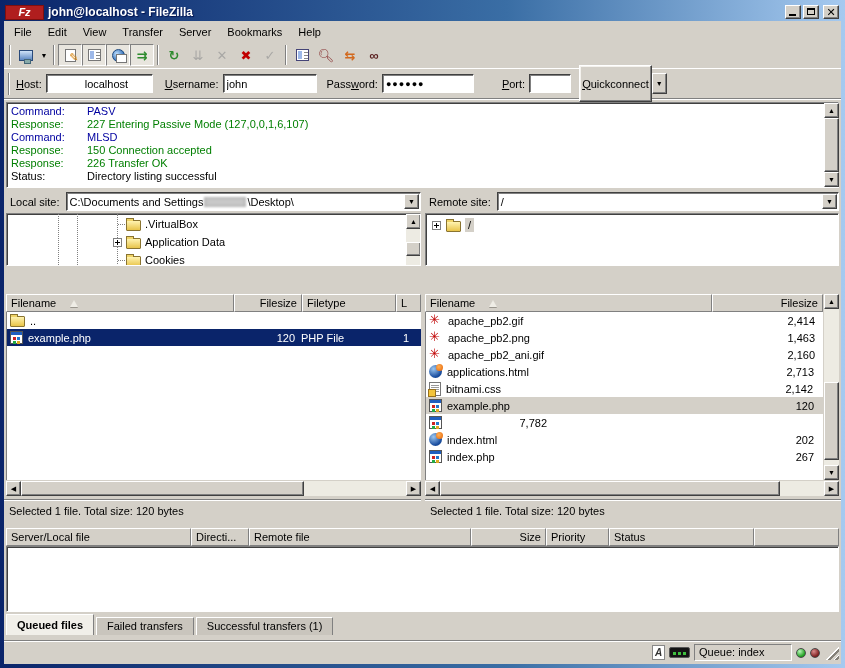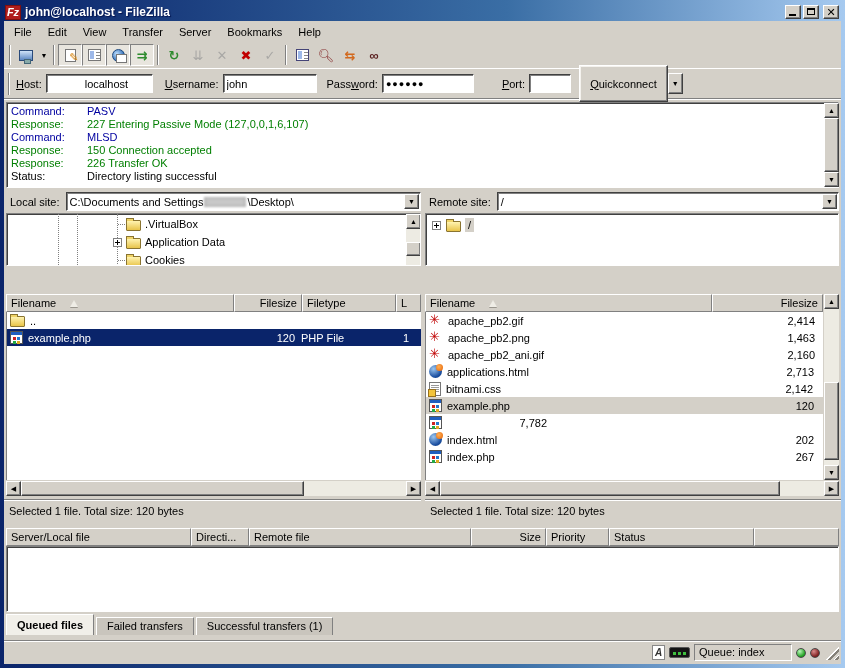--- a/index.html
+++ b/index.html
@@ -4,21 +4,21 @@
 <style>
   * { box-sizing: border-box; margin: 0; padding: 0; }
   html,body { width:845px; height:668px; }
   body { font-family:"Liberation Sans","DejaVu Sans",sans-serif; font-size:11px; color:#000; }
 
   .window { position:relative; width:845px; height:668px;
     background:linear-gradient(to right,#0A246A 0%,#3A6EA5 60%,#A6CAF0 100%); }
 
   
   .titlebar { position:absolute; left:4px; top:3px; width:837px; height:18px; display:flex; align-items:center; }
-  .fz-icon { width:16px; height:15px; margin:0 4px 0 1px; background:#B01E1E; border:1px solid #7E0F0F;
+  .fz-icon { width:39px; height:15px; margin:0 4px 0 1px; background:#B01E1E; border:1px solid #7E0F0F;
     color:#fff; font-weight:bold; font-style:italic; font-size:11px; line-height:13px; text-align:center; }
   .title-text { color:#fff; font-weight:bold; font-size:12px; text-shadow:1px 1px 1px #00114d; flex:1; }
   .winbtns { display:flex; gap:2px; margin-right:2px; }
   .winbtn { width:16px; height:14px; background:#D4D0C8; border:1px solid; border-color:#fff #404040 #404040 #fff;
     box-shadow:inset -1px -1px 0 #808080; position:relative; }
   .winbtn.close { margin-left:2px; }
   .glyph-min { position:absolute; left:3px; bottom:2px; width:7px; height:2px; background:#000; }
   .glyph-max { position:absolute; left:3px; top:2px; width:8px; height:7px; border:1px solid #000; border-top-width:2px; }
   .glyph-close { position:absolute; left:0; top:-1px; width:100%; text-align:center; font-size:11px; font-weight:bold; line-height:14px; }
 
@@ -53,21 +53,21 @@
     border-bottom:1px solid #808080; box-shadow:0 1px 0 #fff; }
   .qsep { width:2px; height:22px; margin-right:6px; border-left:1px solid #808080; border-right:1px solid #fff; }
   .qlabel { margin-right:4px; }
   .ul { text-decoration:underline; }
   .field { height:19px; background:#fff; border:1px solid; border-color:#404040 #fff #fff #404040;
     box-shadow:inset 1px 1px 0 #808080; font-family:inherit; font-size:11px; padding:1px 3px; }
   .f-host { width:107px; margin-right:12px;padding-left:38px; }
   .f-user { width:94px; margin-right:10px; }
   .f-pass { width:92px; margin-right:28px; letter-spacing:1px; font-size:9px; }
   .f-port { width:42px; margin-right:8px; }
-  .qc-btn { height:37px; padding:0 10px; background:#D4D0C8; border:1px solid; border-color:#fff #404040 #404040 #fff;
+  .qc-btn { height:37px; padding:0 2px; background:#D4D0C8; border:1px solid; border-color:#fff #404040 #404040 #fff;
     box-shadow:inset -1px -1px 0 #808080, inset 1px 1px 0 #f4f2ee; font-size:11px; }
   .qc-dd { width:15px; height:21px; background:#D4D0C8; border:1px solid; border-color:#fff #404040 #404040 #fff;
     box-shadow:inset -1px -1px 0 #808080; font-size:7px; display:flex; align-items:center; justify-content:center; }
 
   
   .log { position:absolute; left:2px; top:81px; width:833px; height:86px; background:#fff;
     border:1px solid; border-color:#808080 #fff #fff #808080; box-shadow:inset 1px 1px 0 #404040; padding:2px 0 0 4px; }
   .log-line { display:flex; height:13px; line-height:13px; }
   .log-label { width:76px; }
   .t-cmd { color:#0000A0; }

